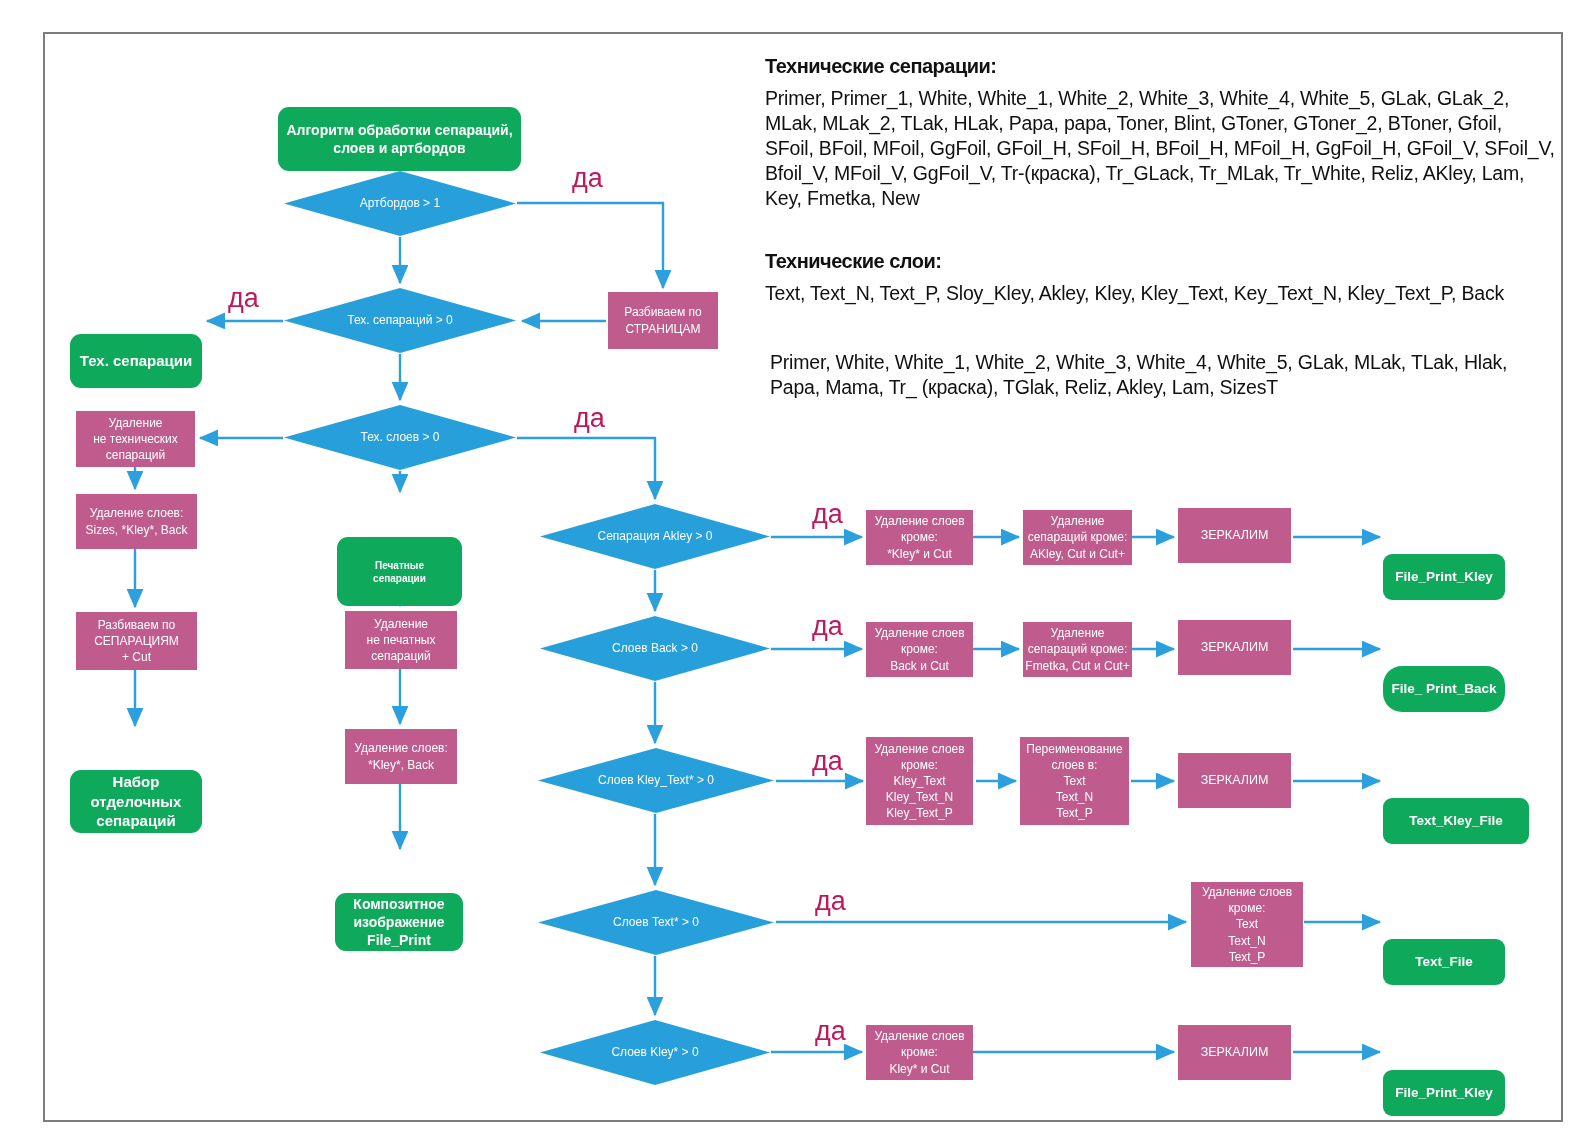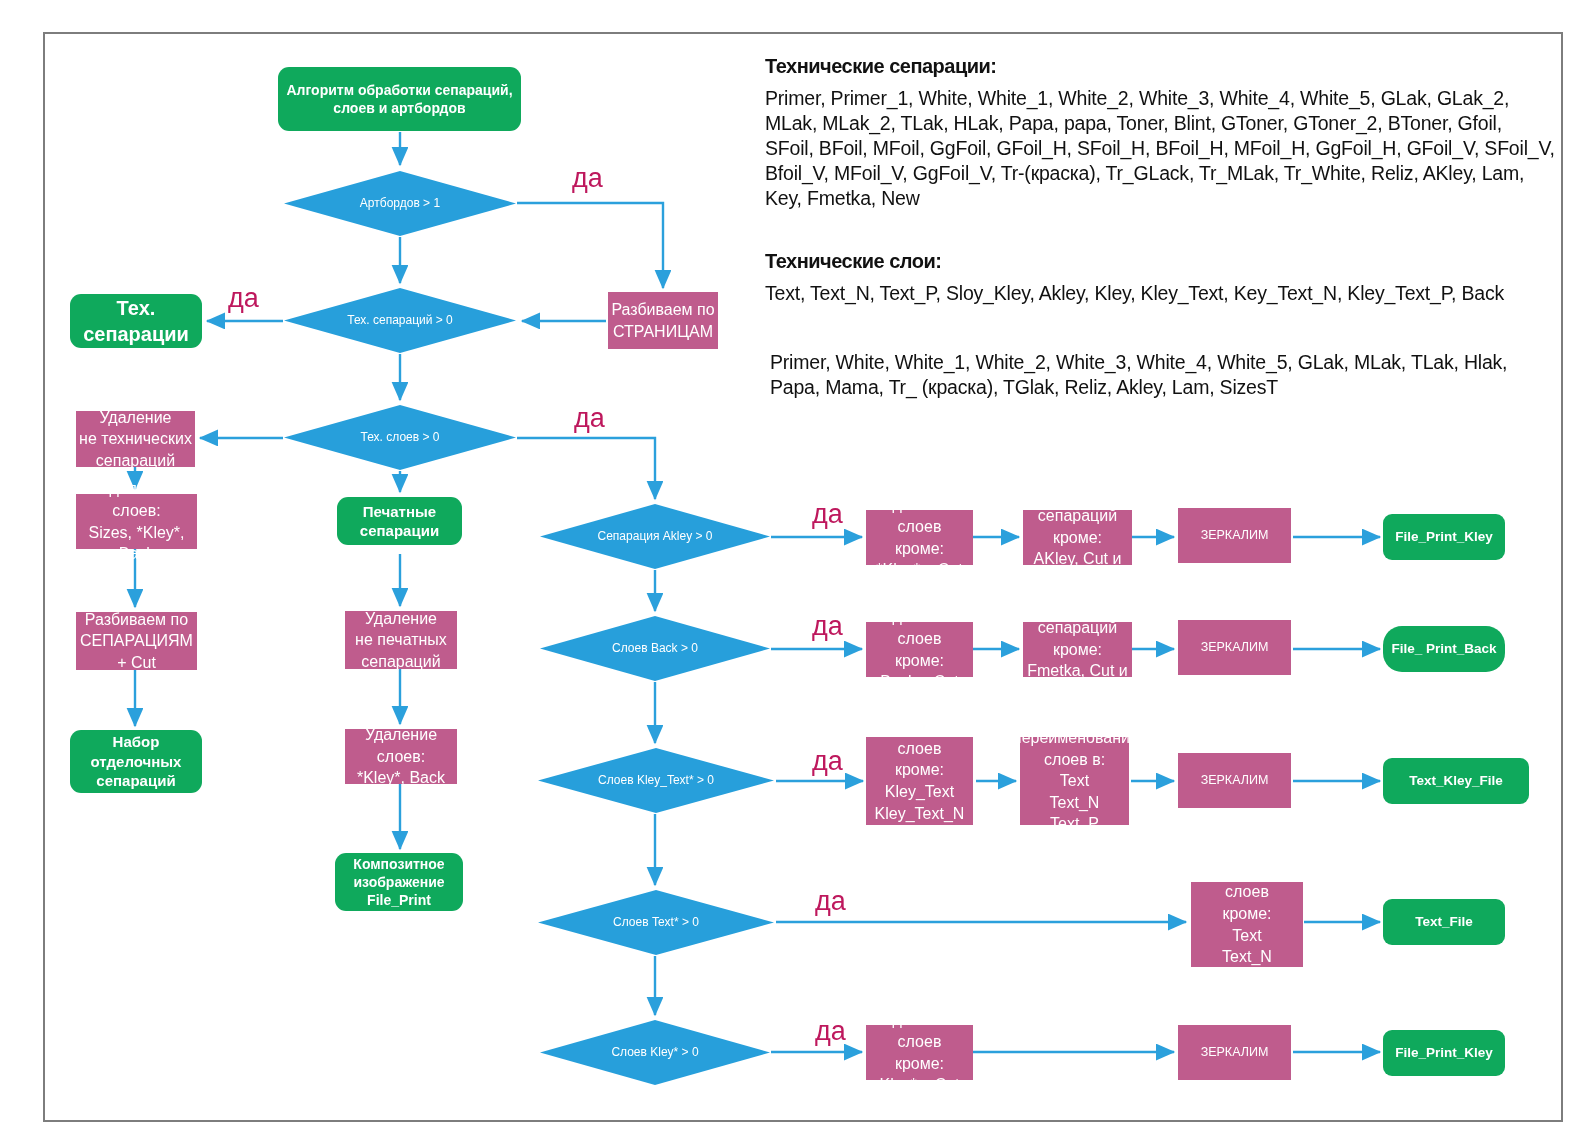--- a/index.html
+++ b/index.html
@@ -1,22 +1,22 @@
 <!DOCTYPE html>
 <html><head>
 <meta charset="utf-8">
 <style>
   html,body{margin:0;padding:0;background:#fff;}
   body{width:1581px;height:1137px;position:relative;font-family:"Liberation Sans",sans-serif;}
   .frame{position:absolute;left:43px;top:32px;width:1516px;height:1086px;border:2px solid #7d7d7d;background:#fff;}
   svg.wires{position:absolute;left:0;top:0;width:1581px;height:1137px;z-index:1;pointer-events:none;}
   .node{position:absolute;z-index:2;display:flex;align-items:center;justify-content:center;
         text-align:center;color:#fff;box-sizing:border-box;white-space:pre-line;line-height:1.3;}
-  .green{background:#0FA95C;font-weight:bold;border-radius:11px;}
-  .pink{background:#BF5C8D;font-size:16px;line-height:1.35;}
+  .green{background:#0FA95C;font-weight:bold;border-radius:11px;margin-top:40px;}
+  .pink{background:#BF5C8D;font-size:12px;line-height:1.35;}
   .diamond{background:#279FDB;clip-path:polygon(50% 0,100% 50%,50% 100%,0 50%);font-size:12px;}
   .yes{position:absolute;z-index:2;color:#be185d;font-size:27px;}
   .legend{position:absolute;z-index:2;color:#111;}
   .legend h2{margin:0 0 8px 0;font-size:20px;font-weight:700;letter-spacing:-0.5px;}
   .legend .list{font-size:19.5px;line-height:25px;white-space:pre-line;letter-spacing:-0.2px;}
 </style>
 </head>
 <body>
 
 <div class="frame"></div>
@@ -66,36 +66,36 @@
     <path d="M1293,1052 H1380"></path>
   </g>
 </svg>
 
 <div class="node green" style="left:278px;top:67px;width:243px;height:64px;font-size:14px">Алгоритм обработки сепараций,
 слоев и артбордов</div>
 <div class="node diamond" style="left:284px;top:171px;width:232px;height:65px">Артбордов &gt; 1</div>
 <div class="node pink" style="left:608px;top:292px;width:110px;height:57px">Разбиваем по
 СТРАНИЦАМ</div>
 <div class="node diamond" style="left:284px;top:288px;width:232px;height:65px">Тех. сепараций &gt; 0</div>
-<div class="node green" style="left:70px;top:294px;width:132px;height:54px;font-size:20px">Тех. сепарации</div>
+<div class="node green" style="left:70px;top:294px;width:132px;height:54px;font-size:15px">Тех. сепарации</div>
 <div class="node diamond" style="left:284px;top:405px;width:232px;height:65px">Тех. слоев &gt; 0</div>
 
 <div class="node pink" style="left:76px;top:411px;width:119px;height:56px">Удаление
 не технических
 сепараций</div>
 <div class="node pink" style="left:76px;top:494px;width:121px;height:55px">Удаление слоев:
 Sizes, *Kley*, Back</div>
 <div class="node pink" style="left:76px;top:612px;width:121px;height:58px">Разбиваем по
 СЕПАРАЦИЯМ
 + Cut</div>
 <div class="node green" style="left:70px;top:730px;width:132px;height:63px;font-size:15px">Набор
 отделочных
 сепараций</div>
 
-<div class="node green" style="left:337px;top:497px;width:125px;height:48px;font-size:15px">Печатные
+<div class="node green" style="left:337px;top:497px;width:125px;height:69px;font-size:10px">Печатные
 сепарации</div>
 <div class="node pink" style="left:345px;top:611px;width:112px;height:58px">Удаление
 не печатных
 сепараций</div>
 <div class="node pink" style="left:345px;top:729px;width:112px;height:55px">Удаление слоев:
 *Kley*, Back</div>
 <div class="node green" style="left:335px;top:853px;width:128px;height:58px;font-size:14px">Композитное
 изображение
 File_Print</div>
 

